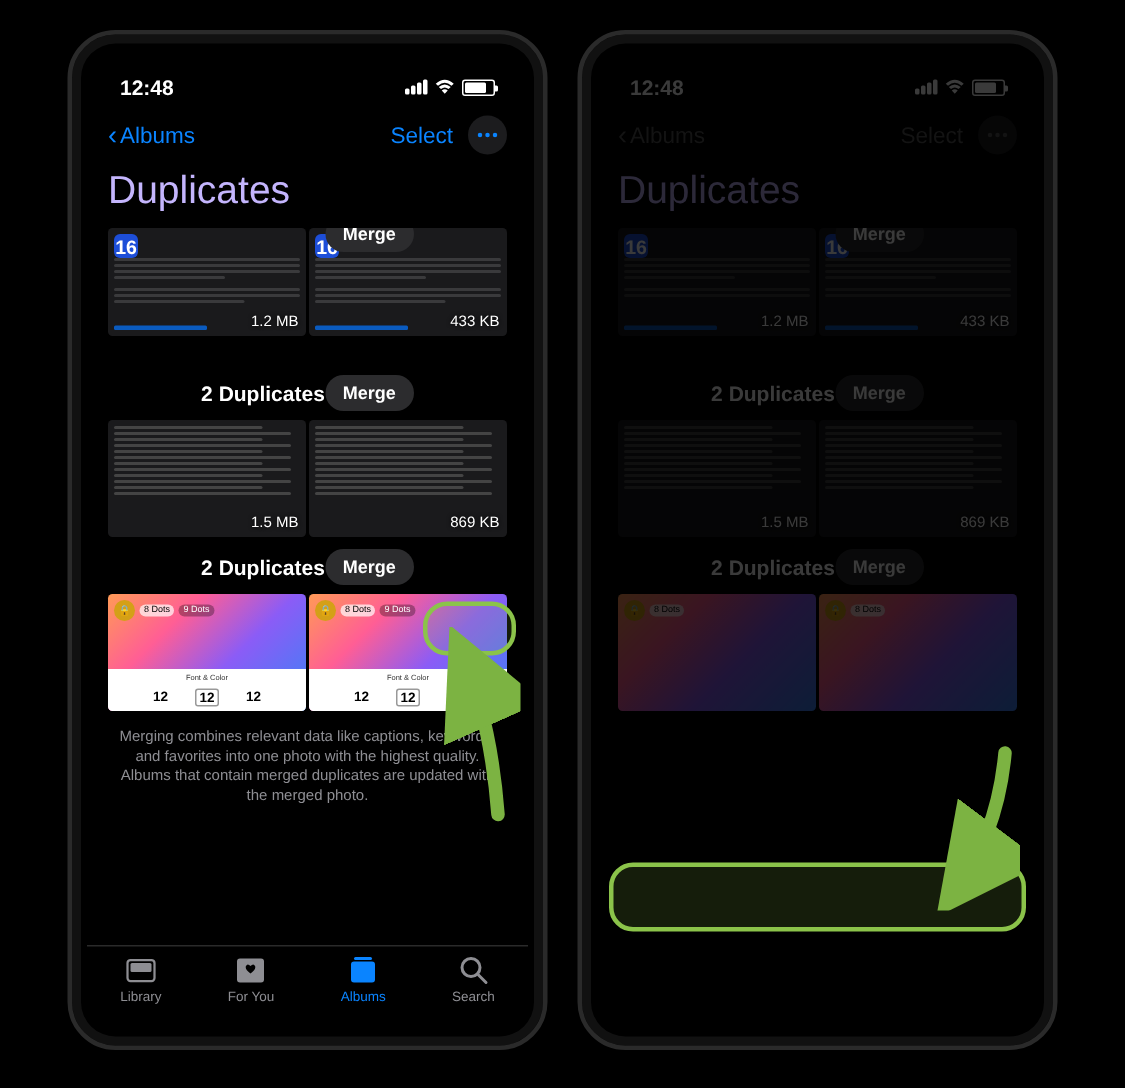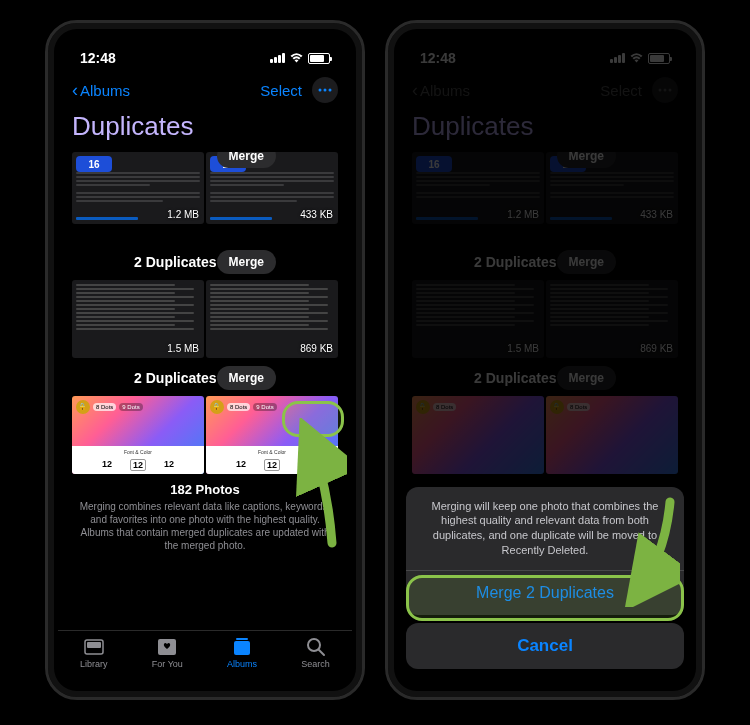--- a/index.html
+++ b/index.html
@@ -26,21 +26,21 @@
   .select-link { color: #0a84ff; font-size: 15px; }
   .more-btn { width: 26px; height: 26px; border-radius: 50%; background: #1c1c1e; color: #0a84ff; display: flex; align-items: center; justify-content: center; font-weight: 700; }
   .title { color: #c4b5fd; font-size: 26px; font-weight: 400; padding: 0 14px 10px; }
   .content { flex: 1; overflow: hidden; padding: 0 14px; }
   .group-head { display: flex; justify-content: center; align-items: center; padding: 8px 0 6px; }
   .group-title { color: #fff; font-size: 14px; font-weight: 600; }
   .merge-btn { background: #2c2c2e; color: #fff; font-size: 12px; font-weight: 600; padding: 5px 12px; border-radius: 14px; position: relative; }
   .thumbs { display: flex; gap: 2px; }
   .thumb { position: relative; width: 50%; height: 78px; background: #1a1a1c; border-radius: 3px; overflow: hidden; display: flex; flex-direction: column; padding: 4px; }
   .thumb.short { height: 72px; }
-  .thumb .icon { width: 36px; height: 16px; background: #1d4ed8; border-radius: 4px; margin-bottom: 0; display:flex;align-items:center;justify-content:center;color:#fff;font-size:10px;font-weight:700; }
+  .thumb .icon { width: 16px; height: 16px; background: #1d4ed8; border-radius: 4px; margin-bottom: 0; display:flex;align-items:center;justify-content:center;color:#fff;font-size:13px;font-weight:700; }
   .thumb .txt { flex:1; }
   .thumb .txt .line { height: 2px; background: #3a3a3c; margin-bottom: 2px; border-radius: 1px; }
   .thumb .link { height: 3px; width: 50%; background: #0a5bbf; border-radius: 1px; margin-top: 2px; }
   .thumb .size { position: absolute; bottom: 4px; right: 5px; color: #fff; font-size: 10px; font-weight: 500; text-shadow: 0 0 3px #000; }
   .thumb.dark-text-card { background: #1a1a1c; }
   .thumb.dark-text-card .txt .line { background: #444; width: 95%; }
   .thumb.dark-text-card .txt .line:nth-child(odd){width:80%}
   .thumb.color-card { background: linear-gradient(135deg, #ff9a56 0%, #ff5e95 30%, #8b5cf6 60%, #3b82f6 100%); padding: 0; }
   .color-card .top-row { display:flex; gap:3px; padding:4px; align-items:center; }
   .color-card .badge { width:14px; height:14px; border-radius:50%; background:#d4a017; font-size:7px; display:flex;align-items:center;justify-content:center; }
@@ -222,21 +222,20 @@
                 <div class="nums">
                   <span>12</span>
                   <span style="border:1px solid #999;padding:0 2px;border-radius:2px;">12</span>
                   <span>12</span>
                 </div>
               </div>
           </div>
         </div>
 
         <div class="footer-info">
-          <div class="photo-count">182 Photos</div>
           <div class="footer-desc">Merging combines relevant data like captions, keywords, and favorites into one photo with the highest quality. Albums that contain merged duplicates are updated with the merged photo.</div>
         </div>
       </div>
 
       <div class="tab-bar">
         <div class="tab">
           <div class="ticon">
               <svg width="22" height="18" viewBox="0 0 22 18">
                 <rect x="2" y="2" width="18" height="14" rx="2" fill="none" stroke="#8e8e93" stroke-width="1.5"></rect>
                 <rect x="4" y="4" width="14" height="6" rx="1" fill="#8e8e93"></rect>
@@ -413,27 +412,20 @@
               <div class="top-row">
                 <div class="badge">🔒</div>
                 <div class="pill">8 Dots</div>
               </div>
             </div>
         </div>
       </div>
 
       <div class="dimmer"></div>
 
-      <div class="action-sheet">
-        <div class="sheet-group">
-          <div class="sheet-desc">Merging will keep one photo that combines the highest quality and relevant data from both duplicates, and one duplicate will be moved to Recently Deleted.</div>
-          <div class="sheet-btn">Merge 2 Duplicates</div>
-        </div>
-        <div class="sheet-cancel">Cancel</div>
-      </div>
 
       <div class="merge-hl" style="bottom:66px; left:8px; right:8px; height:46px;"></div>
 
       <svg class="arrow" style="bottom:80px; right:12px; width:80px; height:110px;" viewBox="0 0 80 110">
         <defs>
             <marker id="ah2" markerWidth="8" markerHeight="8" refX="6" refY="4" orient="auto">
               <path d="M0,0 L8,4 L0,8 Z" fill="#7cb342"></path>
             </marker>
           </defs>
         <path d="M70 5 Q65 60 35 100" stroke="#7cb342" stroke-width="9" fill="none" marker-end="url(#ah2)" stroke-linecap="round"></path>

